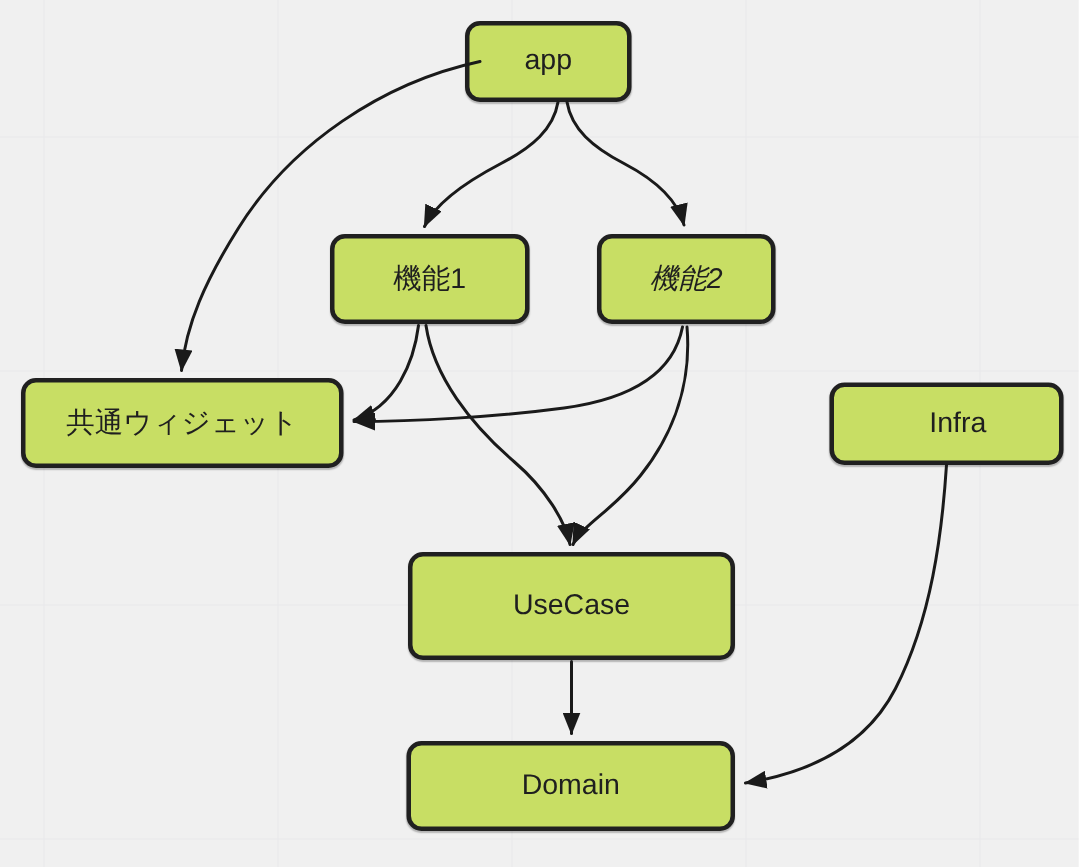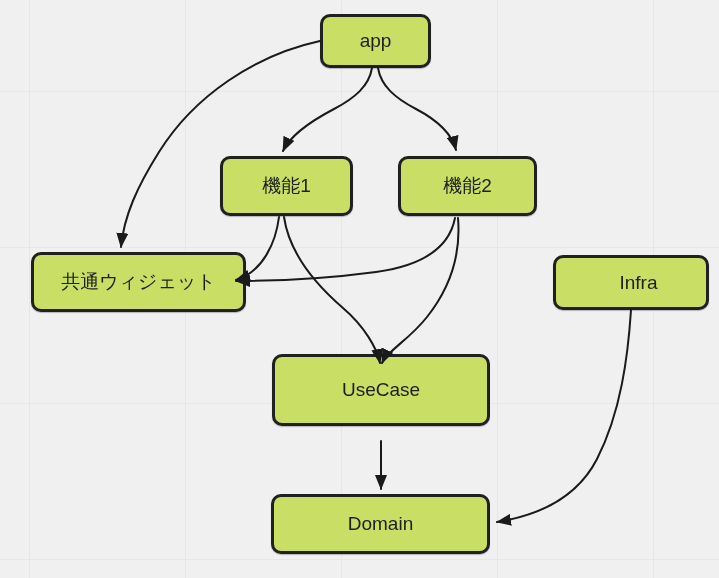--- a/index.html
+++ b/index.html
@@ -40,26 +40,26 @@
     background: #c8de64;
     border: 3px solid #202020;
     border-radius: 10px;
     display: flex;
     align-items: center;
     justify-content: center;
     color: #1f1f1f;
     font-size: 19px;
     box-shadow: 0 1px 1px rgba(0,0,0,0.25);
   }
-  .n-app      { left: 320px; top: 14px;  width: 111px; height: 54px; }
+  .n-app      { left: 310px; top: 14px;  width: 111px; height: 54px; }
   .n-feature1 { left: 220px; top: 156px; width: 133px; height: 60px; }
-  .n-feature2 { left: 398px; top: 156px; width: 139px; height: 60px; }
-  .n-common   { left: 31px;  top: 252px; width: 215px; height: 60px; }
+  .n-feature2 { left: 398px; top: 156px; width: 119px; height: 60px; font-style: italic; }
+  .n-common   { left: 14px;  top: 252px; width: 215px; height: 60px; }
   .n-infra    { left: 553px; top: 255px; width: 156px; height: 55px; padding-left: 15px; }
-  .n-usecase  { left: 272px; top: 354px; width: 218px; height: 72px; }
+  .n-usecase  { left: 272px; top: 368px; width: 218px; height: 72px; }
   .n-domain   { left: 271px; top: 494px; width: 219px; height: 60px; }
 </style>
 </head>
 <body>
 
 <div class="canvas">
 
   <svg class="edges" width="719" height="578" viewBox="0 0 719 578">
     <defs>
       <marker id="arrow" viewBox="0 0 15 12" refX="14" refY="6" markerWidth="15" markerHeight="12" orient="auto" markerUnits="userSpaceOnUse">

